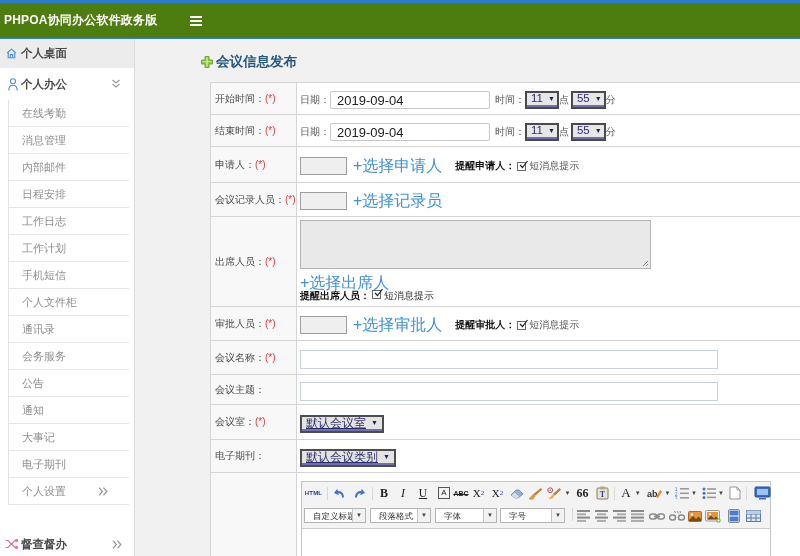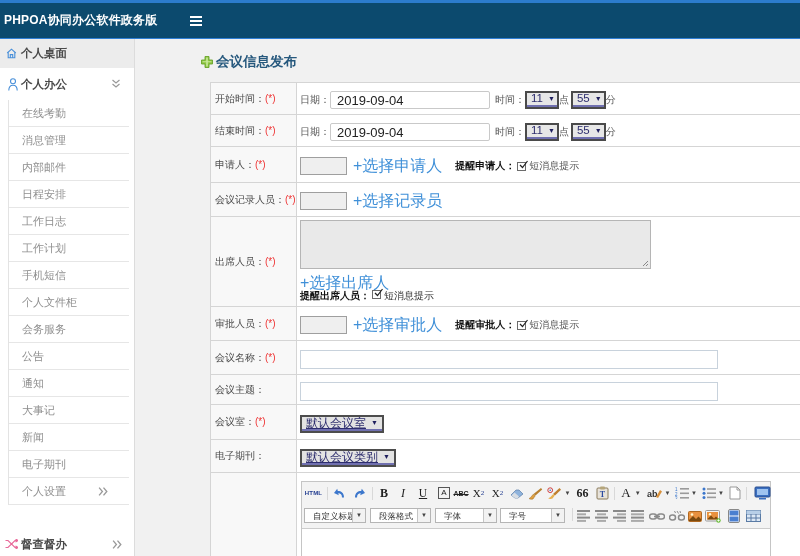--- a/index.html
+++ b/index.html
@@ -1,17 +1,17 @@
 <!DOCTYPE html>
 <html><head>
 <meta charset="utf-8">
 <style>
 * { margin:0; padding:0; box-sizing:content-box; }
 html,body { width:800px; height:556px; overflow:hidden; font-family:"Liberation Sans", sans-serif; background:#f1f1f1; }
-#hdr { position:absolute; left:0; top:0; width:800px; height:35px; background:#0c4a6e; border-top:3px solid #2c7ccd; border-bottom:1px solid #2f7fd6; }
+#hdr { position:absolute; left:0; top:0; width:800px; height:35px; background:#4d7c0f; border-top:3px solid #2c7ccd; border-bottom:1px solid #2f7fd6; }
 #brand { position:absolute; left:4px; top:9px; color:#fff; font-size:12px; font-weight:bold; letter-spacing:0.2px; }
 #burger { position:absolute; left:190px; top:13px; }
 #burger div { width:12px; height:2px; background:#fff; margin-bottom:2px; }
 #side { position:absolute; left:0; top:39px; width:134px; height:517px; background:#fff; border-right:1px solid #dcdcdc; }
 .top1 { position:absolute; left:0; width:134px; height:29px; line-height:29px; font-size:11.5px; font-weight:bold; color:#4a4a4a; }
 .top1 .t { position:absolute; left:21px; }
 .smenu { position:absolute; left:8px; top:61px; width:126px; border-left:1px solid #e3e3e3; }
 .si { height:26px; line-height:26px; padding-left:13px; font-size:11px; color:#8f8f8f; border-bottom:1px solid #e6e6e6; width:107px; }
 #main { position:absolute; left:135px; top:39px; width:665px; height:517px; background:#f1f1f1; }
 #title { position:absolute; left:216px; top:53px; font-size:13.5px; font-weight:bold; color:#26587d; }
@@ -74,25 +74,25 @@
   </div>
   <div class="smenu">
     <div class="si">在线考勤</div>
     <div class="si">消息管理</div>
     <div class="si">内部邮件</div>
     <div class="si">日程安排</div>
     <div class="si">工作日志</div>
     <div class="si">工作计划</div>
     <div class="si">手机短信</div>
     <div class="si">个人文件柜</div>
+    <div class="si">通讯录</div>
     <div class="si">会务服务</div>
     <div class="si">公告</div>
     <div class="si">通知</div>
     <div class="si">大事记</div>
-    <div class="si">新闻</div>
     <div class="si">电子期刊</div>
     <div class="si" style="position:relative;">个人设置<span class="chev" style="position:absolute;left:89px;top:8px;">
           <svg width="11" height="11" viewBox="0 0 10 10">
             <path d="M1 1.5 L4 5 L1 8.5 M5 1.5 L8 5 L5 8.5" fill="none" stroke="#999" stroke-width="1.2"></path>
           </svg>
         </span></div>
   </div>
   <div class="top1" style="top:493px; height:24px; line-height:24px;">
     <svg style="position:absolute;left:5px;top:7px" width="13" height="10" viewBox="0 0 13 10">
         <path d="M0.5 1.5 H3 L10 8.5 H12.5 M0.5 8.5 H3 L10 1.5 H12.5 M10.5 0 L13 1.5 L10.5 3 M10.5 7 L13 8.5 L10.5 10" fill="none" stroke="#e86a9a" stroke-width="1.2"></path>

